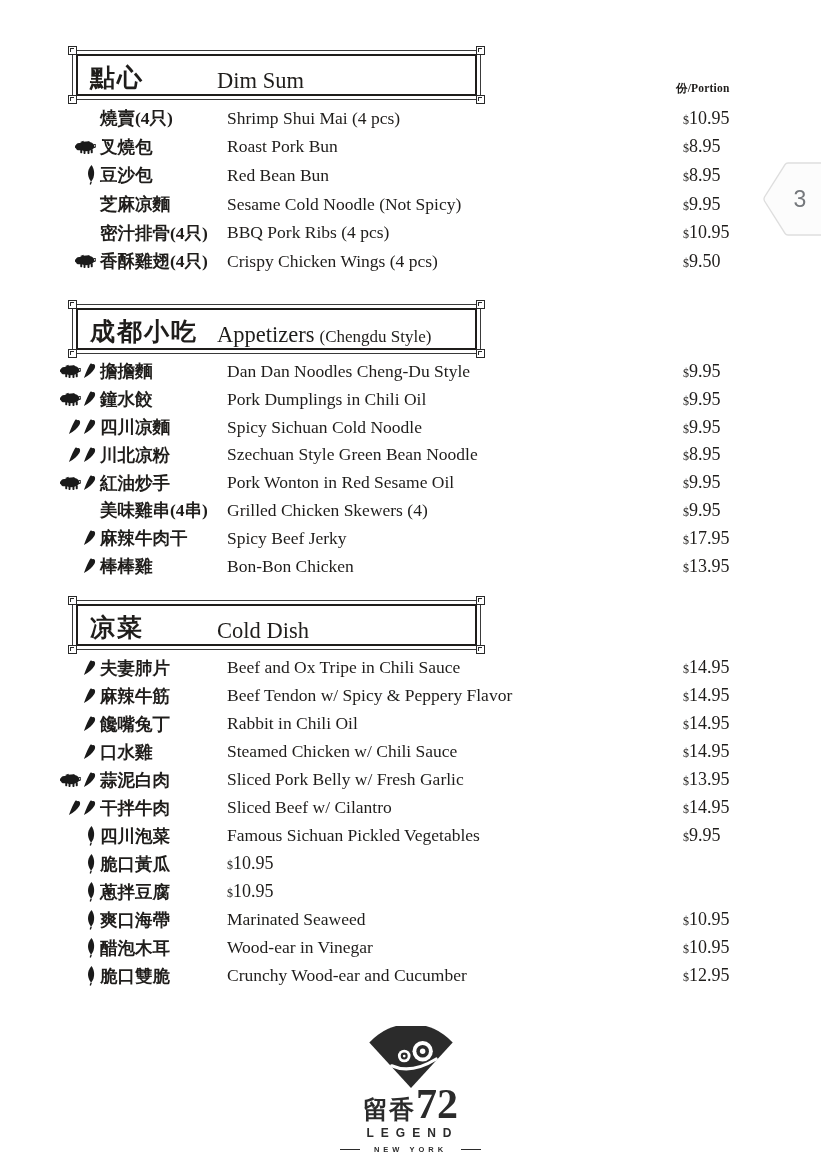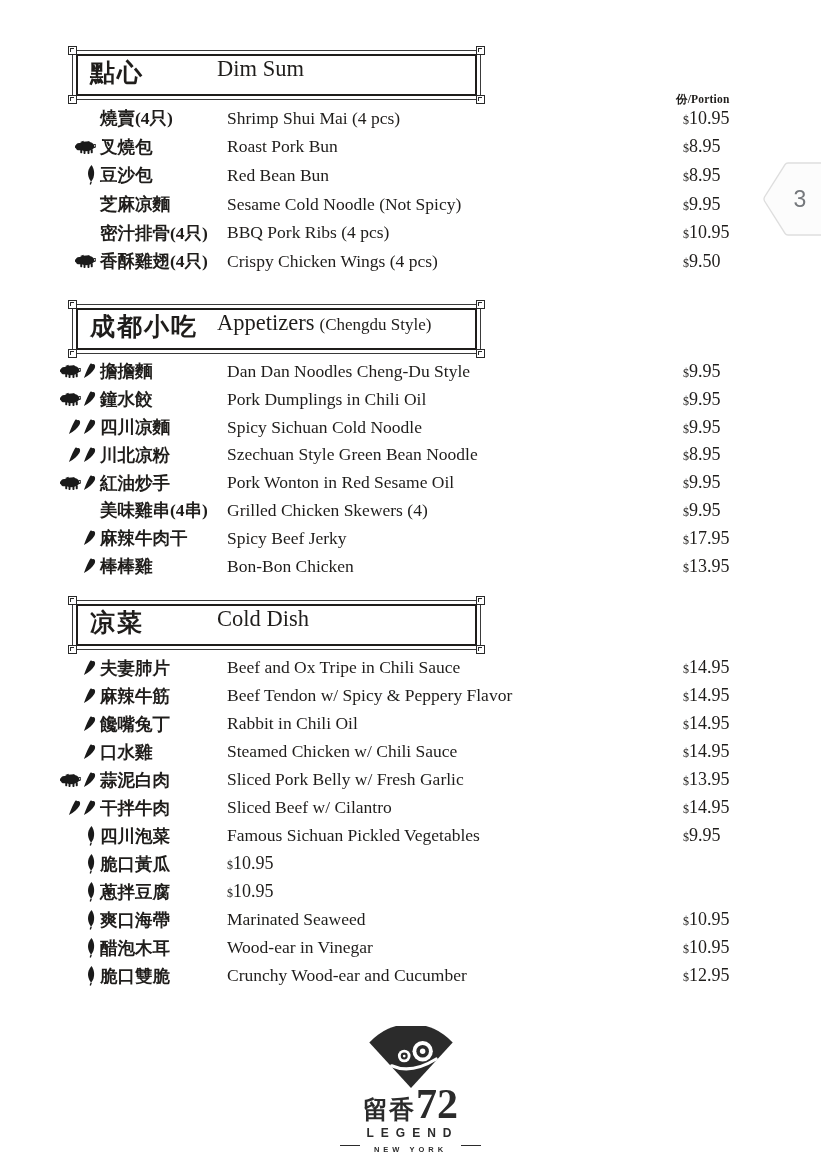--- a/index.html
+++ b/index.html
@@ -5,21 +5,21 @@
   html,body { margin:0; padding:0; }
   body { background:#fff; }
   .page {
     position:relative; width:821px; height:1158px; margin:0 auto;
     background:#fff; overflow:hidden;
     font-family:"Liberation Serif", serif; color:#1f1d1b;
   }
 
   
   .portion-label {
-    position:absolute; left:676px; top:92px;
+    position:absolute; left:676px; top:81px;
     font-size:11.5px; font-weight:700; letter-spacing:.2px;
   }
 
   
   .page-badge { position:absolute; right:0; top:162px; width:60px; height:74px; }
   .page-badge svg { position:absolute; inset:0; }
   .page-badge .num {
     position:absolute; left:24px; top:0; width:30px; height:74px;
     display:flex; align-items:center; justify-content:center;
     font-family:"Liberation Sans", sans-serif; font-size:23px; color:#75787c;
@@ -27,21 +27,21 @@
 
   
   #sections { padding-top:50px; }
   .menu-section { position:relative; }
   .section-header {
     position:relative; margin-left:72px; width:409px; height:50px;
     border:1px solid #3a3a3a; box-sizing:border-box; background:#fff;
   }
   .section-header .inner {
     position:absolute; inset:3px; border:2px solid #1f1d1b;
-    display:flex; align-items:flex-start;
+    display:flex; align-items:flex-end;
   }
   .title-zh { margin-left:12px; font-size:25px; font-weight:700; letter-spacing:2px; white-space:nowrap; }
   .title-en { position:absolute; left:139px; font-size:22.5px; white-space:nowrap; }
   .title-en .sub { font-size:17px; margin-left:5px; }
   .corner {
     position:absolute; width:9px; height:9px; background:#fff;
     border:1px solid #2a2a2a; box-sizing:border-box; z-index:2;
   }
   .corner::before { content:""; position:absolute; left:1px; top:1px; right:2px; bottom:2px;
     border:1px solid #2a2a2a; border-right:none; border-bottom:none; }
@@ -66,21 +66,21 @@
   .logo { width:160px; margin:36px auto 0; text-align:center; color:#2b2b2b; }
   .logo .fan { display:block; margin:0 auto; }
   .logo-line1 { display:flex; align-items:baseline; justify-content:center; margin-top:-2px; }
   .logo-zh { font-size:25px; font-weight:700; letter-spacing:1px; }
   .logo-72 { font-size:42px; font-weight:700; line-height:0.8; margin-left:1px; }
   .logo-name {
     font-family:"Liberation Sans", sans-serif; font-size:12px; font-weight:700;
     letter-spacing:7px; margin-top:0px; text-indent:4px;
   }
   .logo-city {
-    display:flex; justify-content:center; gap:14px;
+    display:flex; align-items:center; justify-content:center; gap:14px;
     margin-top:5px; font-family:"Liberation Sans", sans-serif;
     font-size:7.5px; font-weight:700; letter-spacing:4px; color:#2b2b2b;
   }
   .logo-city .dash { width:20px; border-top:1.5px solid #2b2b2b; }
 </style>
 </head>
 <body>
 
 <div class="page">
 

